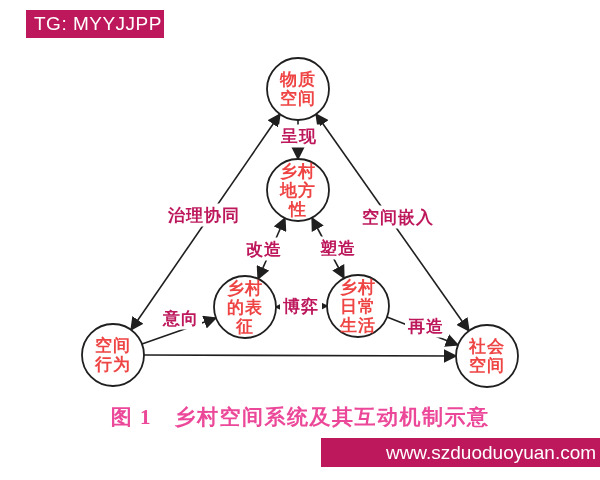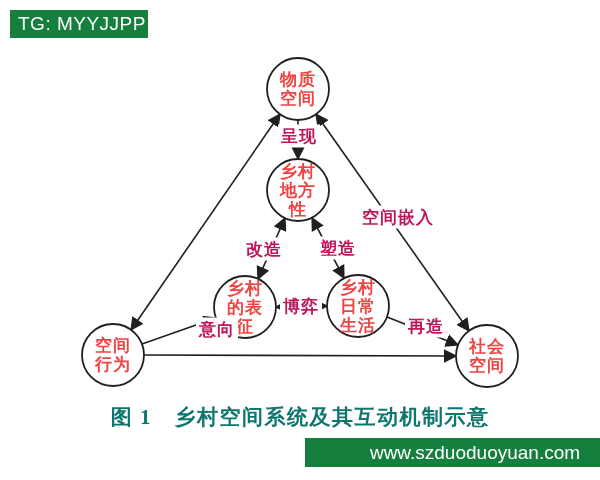--- a/index.html
+++ b/index.html
@@ -36,25 +36,25 @@
     color: #be185d;
   }
 
   .caption {
     position: absolute;
     left: 0; top: 403px; width: 600px;
     text-align: center;
     font-size: 21px;
     font-weight: bold;
     letter-spacing: 1.5px;
-    color: #0f766e;
+    color: #ec4899;
   }
 
-  .wm { position: absolute; background: #15803d; color: #ffffff;
-        font-family: "Liberation Sans", sans-serif; display: flex; align-items: center; }
+  .wm { position: absolute; background: #be185d; color: #ffffff;
+        font-family: "Liberation Sans", sans-serif; display: flex; align-items: center; margin-left: 16px; }
   .wm-top { left: 10px; top: 10px; width: 138px; height: 28px;
             font-size: 19px; padding-left: 8px; letter-spacing: 0.5px; }
   .wm-bottom { left: 305px; top: 438px; width: 340px; height: 29px;
                font-size: 19px; justify-content: center; }
 </style>
 </head>
 <body>
 
 <div class="stage">
 
@@ -94,25 +94,26 @@
 征</div>
   <div class="node-label" style="left:358px; top:306px;">乡村
 日常
 生活</div>
   <div class="node-label" style="left:113px; top:355px;">空间
 行为</div>
   <div class="node-label" style="left:487px; top:356px;text-align:right;">社会
 空间</div>
 
   <div class="edge-label" style="left:299px; top:136px;">呈现</div>
+  <div class="edge-label" style="left:204px; top:215px;">治理协同</div>
   <div class="edge-label" style="left:398px; top:217px;">空间嵌入</div>
   <div class="edge-label" style="left:264px; top:249px;">改造</div>
   <div class="edge-label" style="left:338px; top:248px;">塑造</div>
   <div class="edge-label" style="left:301px; top:306px;">博弈</div>
-  <div class="edge-label" style="left:181px; top:329px;margin-left:36px;">意向</div>
+  <div class="edge-label" style="left:181px; top:318px;">意向</div>
   <div class="edge-label" style="left:426px; top:326px;">再造</div>
 
   <div class="caption">图 1　乡村空间系统及其互动机制示意</div>
 
   <div class="wm wm-top">TG: MYYJJPP</div>
   <div class="wm wm-bottom">www.szduoduoyuan.com</div>
 
 </div>
 
 </body></html>

